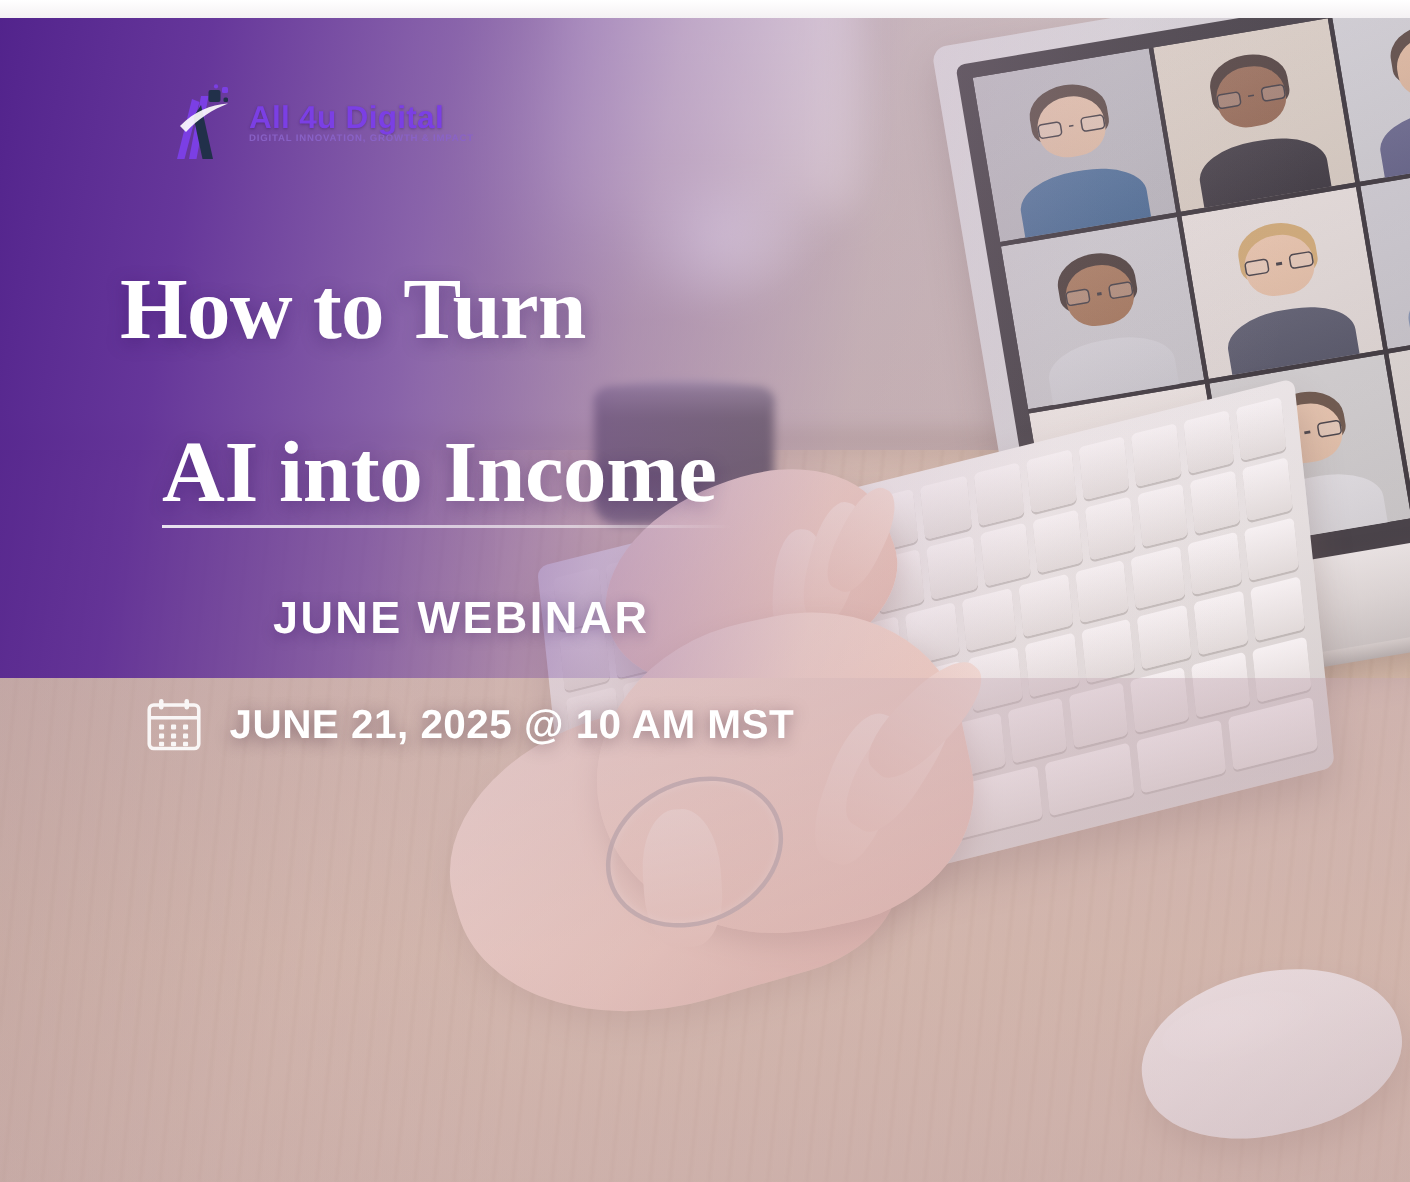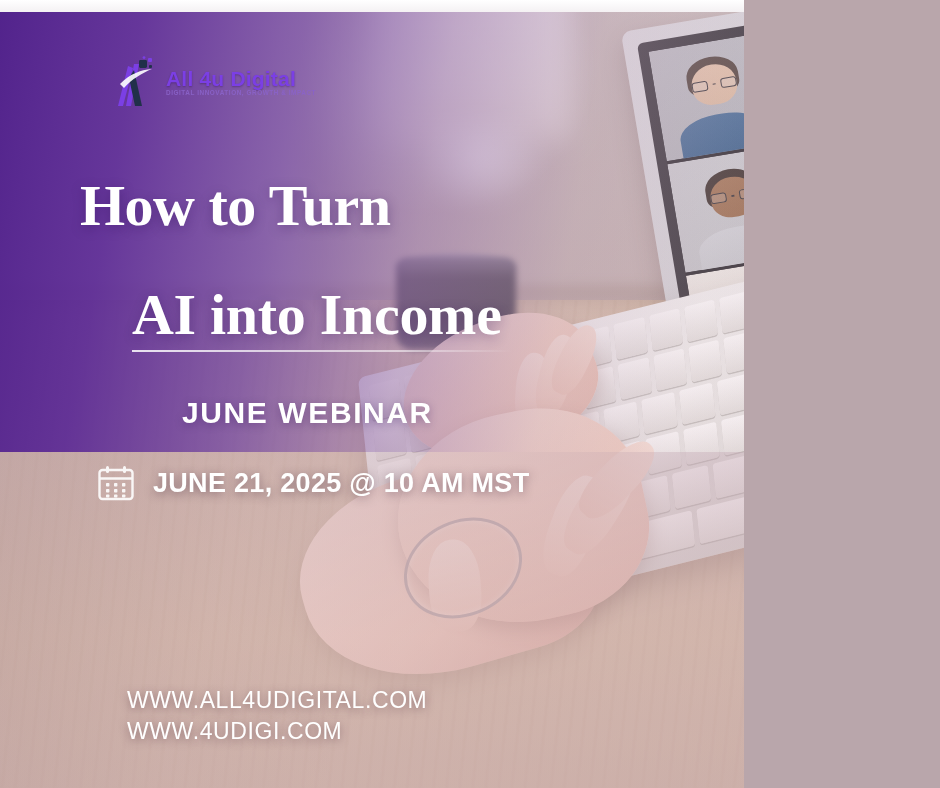--- a/index.html
+++ b/index.html
@@ -6,21 +6,21 @@
   * { margin:0; padding:0; box-sizing:border-box; }
   html, body {
     width:940px; height:788px;
     background:#b9a6ab;
     font-family:"Liberation Sans", sans-serif;
     overflow:hidden;
   }
 
   #poster {
     position:relative;
-    width:744px; height:788px;
+    width:940px; height:788px;
     overflow:hidden;
   }
 
   
   .photo { position:absolute; inset:0; overflow:hidden; }
 
   
   .bg-wall {
     position:absolute; left:0; top:0; width:940px; height:330px;
     background:
@@ -286,21 +286,21 @@
     position:absolute; left:80px; top:178px;
     font-family:"Liberation Serif", serif;
     font-weight:bold;
     font-size:58px;
     line-height:.96;
     color:#ffffff;
     letter-spacing:-.5px;
     text-shadow:0 3px 12px rgba(45,15,85,.35);
   }
   .subhead-wrap {
-    position:absolute; left:108px; top:286px;margin-left:24px;
+    position:absolute; left:108px; top:286px;
   }
   .subhead {
     font-family:"Liberation Serif", serif;
     font-weight:bold;
     font-size:58px;
     line-height:1;
     color:#ffffff;
     letter-spacing:-.3px;
     text-shadow:0 3px 12px rgba(45,15,85,.32);
   }
@@ -636,19 +636,15 @@
           <rect x="17" y="25" width="3.4" height="3.4" rx=".7"></rect>
           <rect x="25" y="25" width="3.4" height="3.4" rx=".7"></rect>
           <rect x="9" y="30.5" width="3.4" height="3" rx=".7"></rect>
           <rect x="17" y="30.5" width="3.4" height="3" rx=".7"></rect>
           <rect x="25" y="30.5" width="3.4" height="3" rx=".7"></rect>
         </g>
       </svg>
       <div class="date-text">JUNE 21, 2025 @ 10 AM MST</div>
     </div>
 
-    <div class="urls">
-      <div class="url-line">WWW.ALL4UDIGITAL.COM</div>
-      <div class="url-line">WWW.4UDIGI.COM</div>
-    </div>
 
   </div>
 </div>
 
 </body></html>

